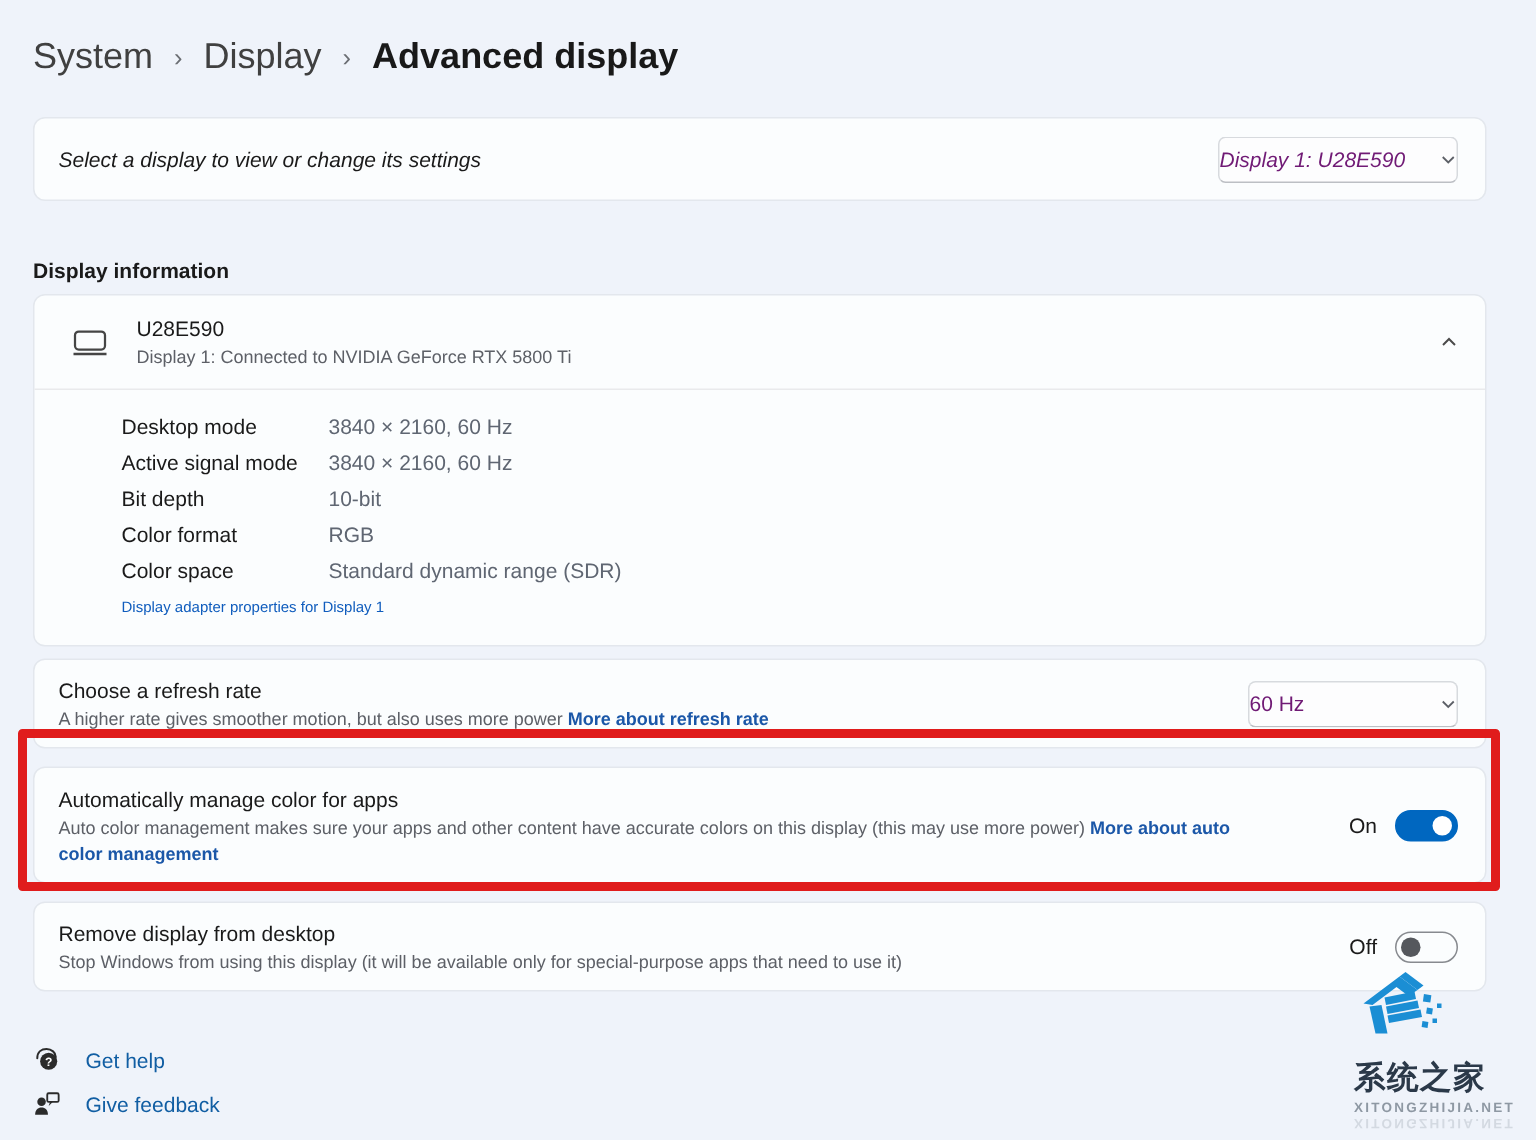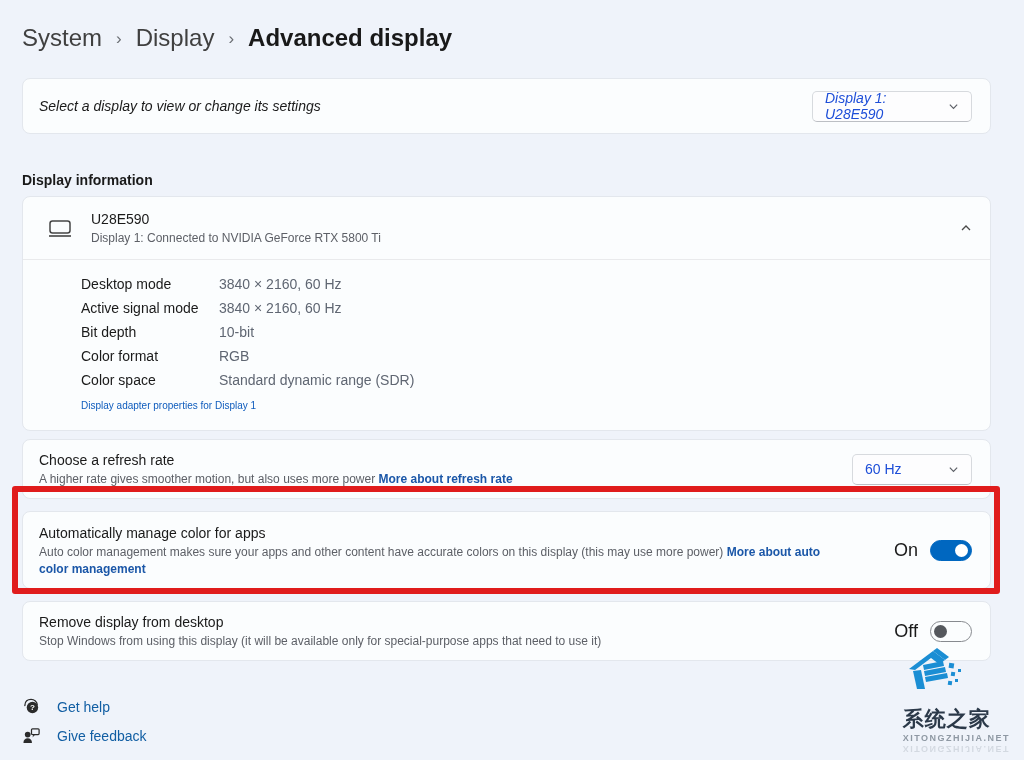--- a/index.html
+++ b/index.html
@@ -50,30 +50,30 @@
   .inline-link { color:#1b57a8; font-weight:700; cursor:pointer; }
 
   .refresh-card { margin-top:8px; }
   .autocolor-card { margin-top:12px; min-height:78px; }
   .remove-card { margin-top:12px; }
 
   
   .dropdown {
     display:flex; align-items:center; justify-content:space-between;
     background:#fdfdfe; border:1px solid #d7dade; border-bottom-color:#bcbfc4;
-    border-radius:5px; height:31px; padding:0 12px; font-size:14px; color:#1d4ed8;
+    border-radius:5px; height:31px; padding:0 0; font-size:14px; color:#701a75;
     cursor:pointer; flex:none;
   }
   .dd-display { width:160px; }
-  .dd-refresh { width:120px; }
+  .dd-refresh { width:140px; }
   .dd-chevron { width:11px; height:11px; margin-left:8px; flex:none; }
 
   
   .toggle-wrap { display:flex; align-items:center; gap:12px; flex:none; }
-  .toggle-label { font-size:18px; color:#1a1a1a;margin-left:38px; }
+  .toggle-label { font-size:14px; color:#1a1a1a;margin-left:38px; }
   .toggle { width:42px; height:21px; border-radius:11px; position:relative; cursor:pointer; flex:none; }
   .toggle.on { background:#0067c0; border:1px solid #0067c0; }
   .toggle.on .knob { position:absolute; right:3px; top:3px; width:13px; height:13px; border-radius:50%; background:#ffffff; }
   .toggle.off { background:#fbfdfe; border:1px solid #878a8f; }
   .toggle.off .knob { position:absolute; left:3px; top:3px; width:13px; height:13px; border-radius:50%; background:#55585d; }
 
   
   .annotation-box {
     position:absolute; left:12px; top:486px; width:988px; height:108px;
     border:6px solid #e01c1c; border-radius:3px;

